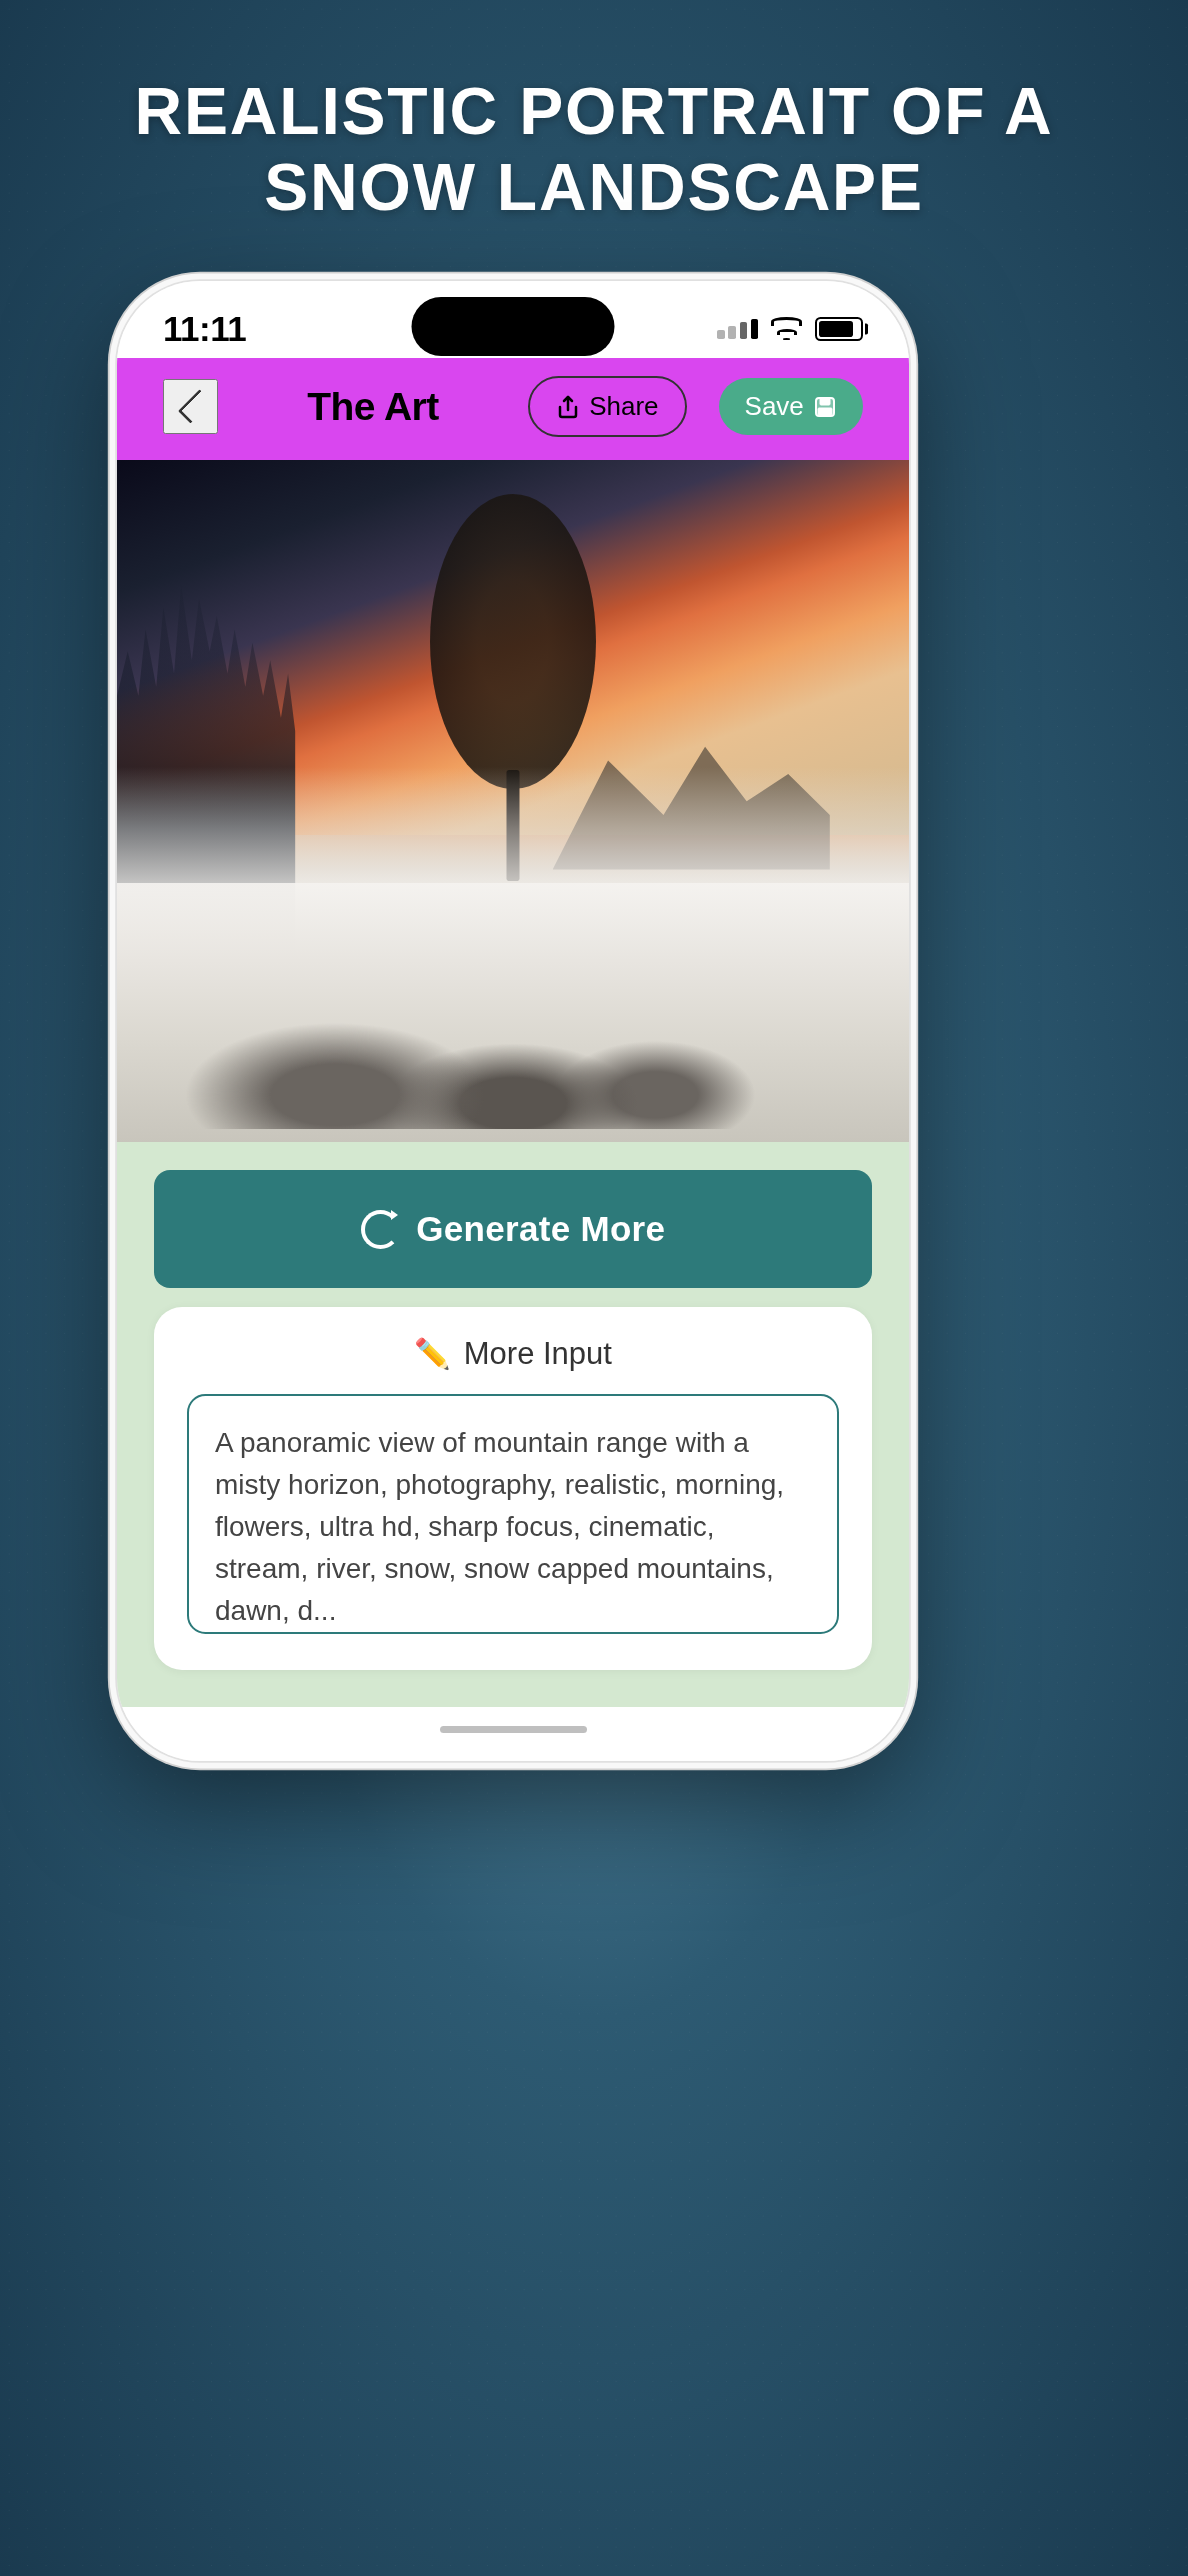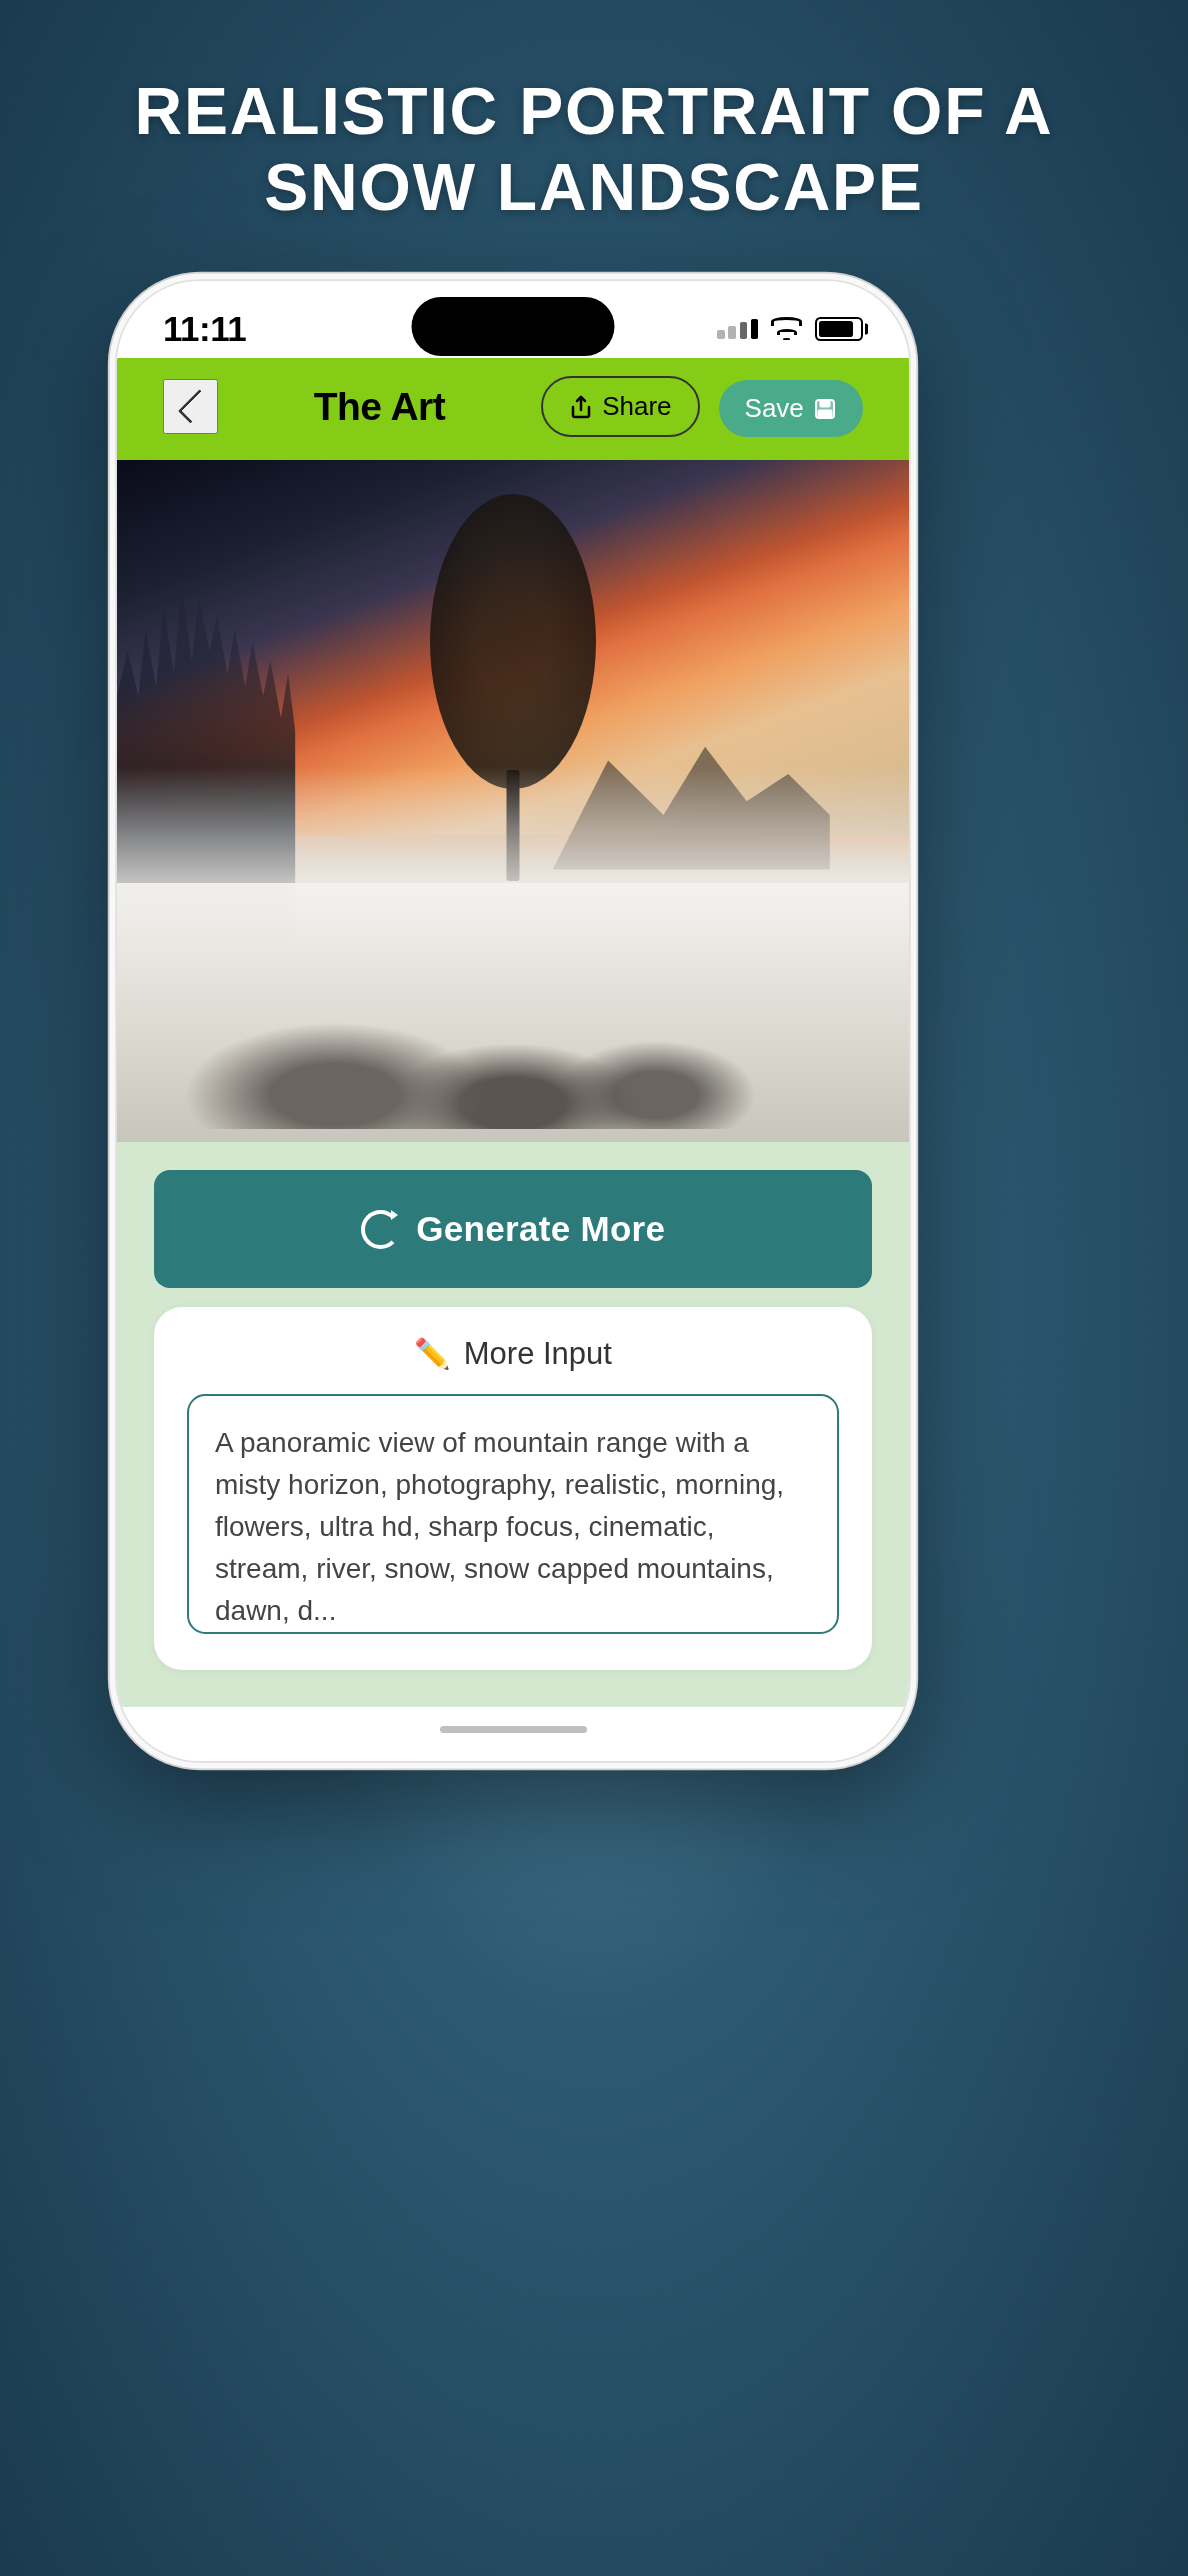--- a/index.html
+++ b/index.html
@@ -166,21 +166,21 @@
       background: #000;
       border-radius: 2.8px;
     }
 
     
     .nav-bar {
       display: flex;
       align-items: center;
       justify-content: space-between;
       padding: 18.4px 46px 23px 46px;
-      background: #84cc16;
+      background: #d946ef;
     }
 
     .back-button {
       width: 55px;
       height: 55px;
       display: flex;
       align-items: center;
       justify-content: center;
       cursor: pointer;
     }
@@ -197,22 +197,22 @@
 
     .nav-title {
       font-size: 39px;
       font-weight: 700;
       color: #000;
       letter-spacing: -0.5px;
     }
 
     .nav-actions {
       display: flex;
-      gap: 19px;
-      align-items: flex-end;
+      gap: 32px;
+      align-items: center;
     }
 
     .share-button {
       border: 2.3px solid #333;
       background: transparent;
       border-radius: 37px;
       padding: 13px 26px;
       display: flex;
       align-items: center;
       gap: 9.2px;

